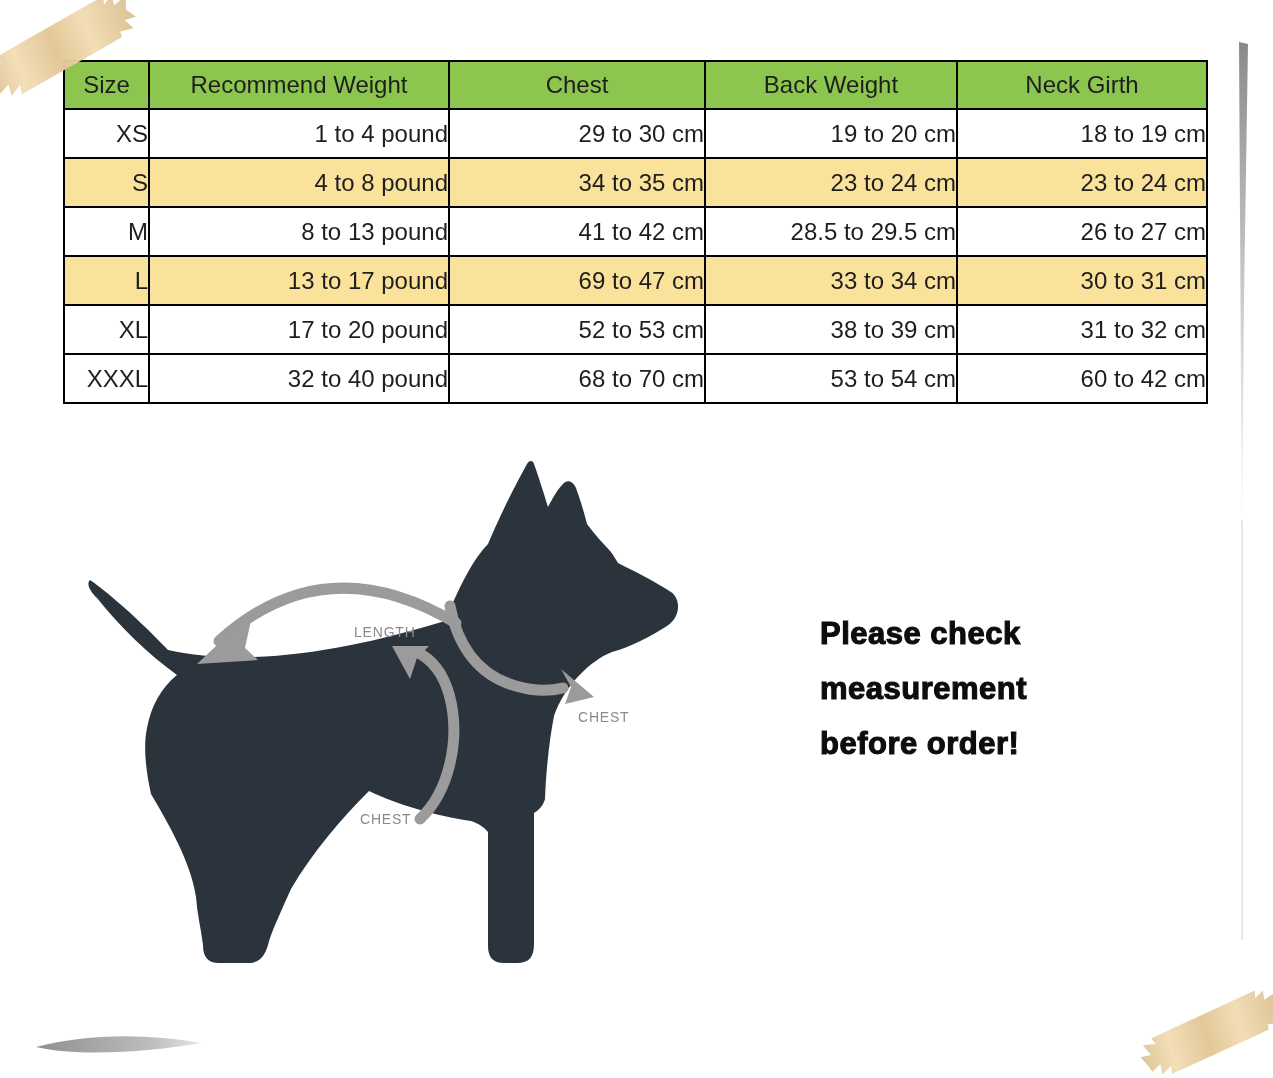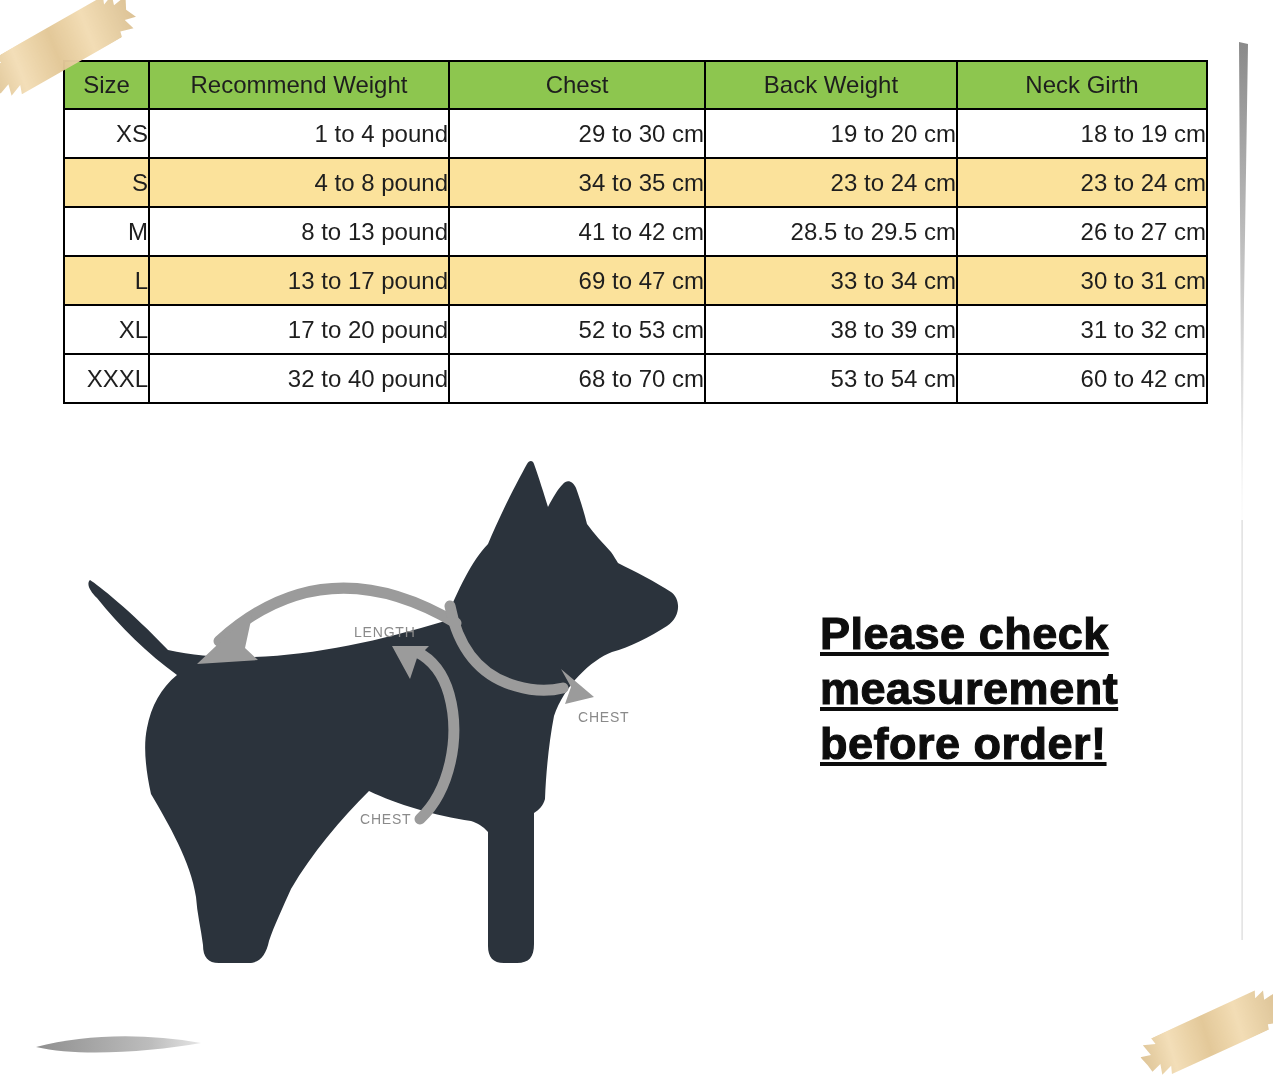--- a/index.html
+++ b/index.html
@@ -30,25 +30,24 @@
   .ahead{fill:var(--arrow-gray,#9B9B9B);}
   .diagram-label{
     position:absolute;color:var(--label-gray,#8A8A8A);
     font-size:14px;letter-spacing:0.8px;white-space:nowrap;
   }
 
   
   .note{
     position:absolute;left:820px;top:606px;
     color:var(--note-black,#0D0D0D);
-    font-size:45px;line-height:55px;font-weight:700;
+    font-size:31px;line-height:55px;font-weight:700;
     letter-spacing:0.5px;
     -webkit-text-stroke:1.1px currentColor;
     white-space:nowrap;
-    text-decoration:underline;
   }
 
   
   .tape{
     position:absolute;
     background:
       linear-gradient(100deg,
         rgba(0,0,0,0.08) 0%, rgba(255,255,255,0.25) 22%,
         rgba(0,0,0,0.05) 46%, rgba(255,255,255,0.22) 68%,
         rgba(0,0,0,0.09) 100%),

